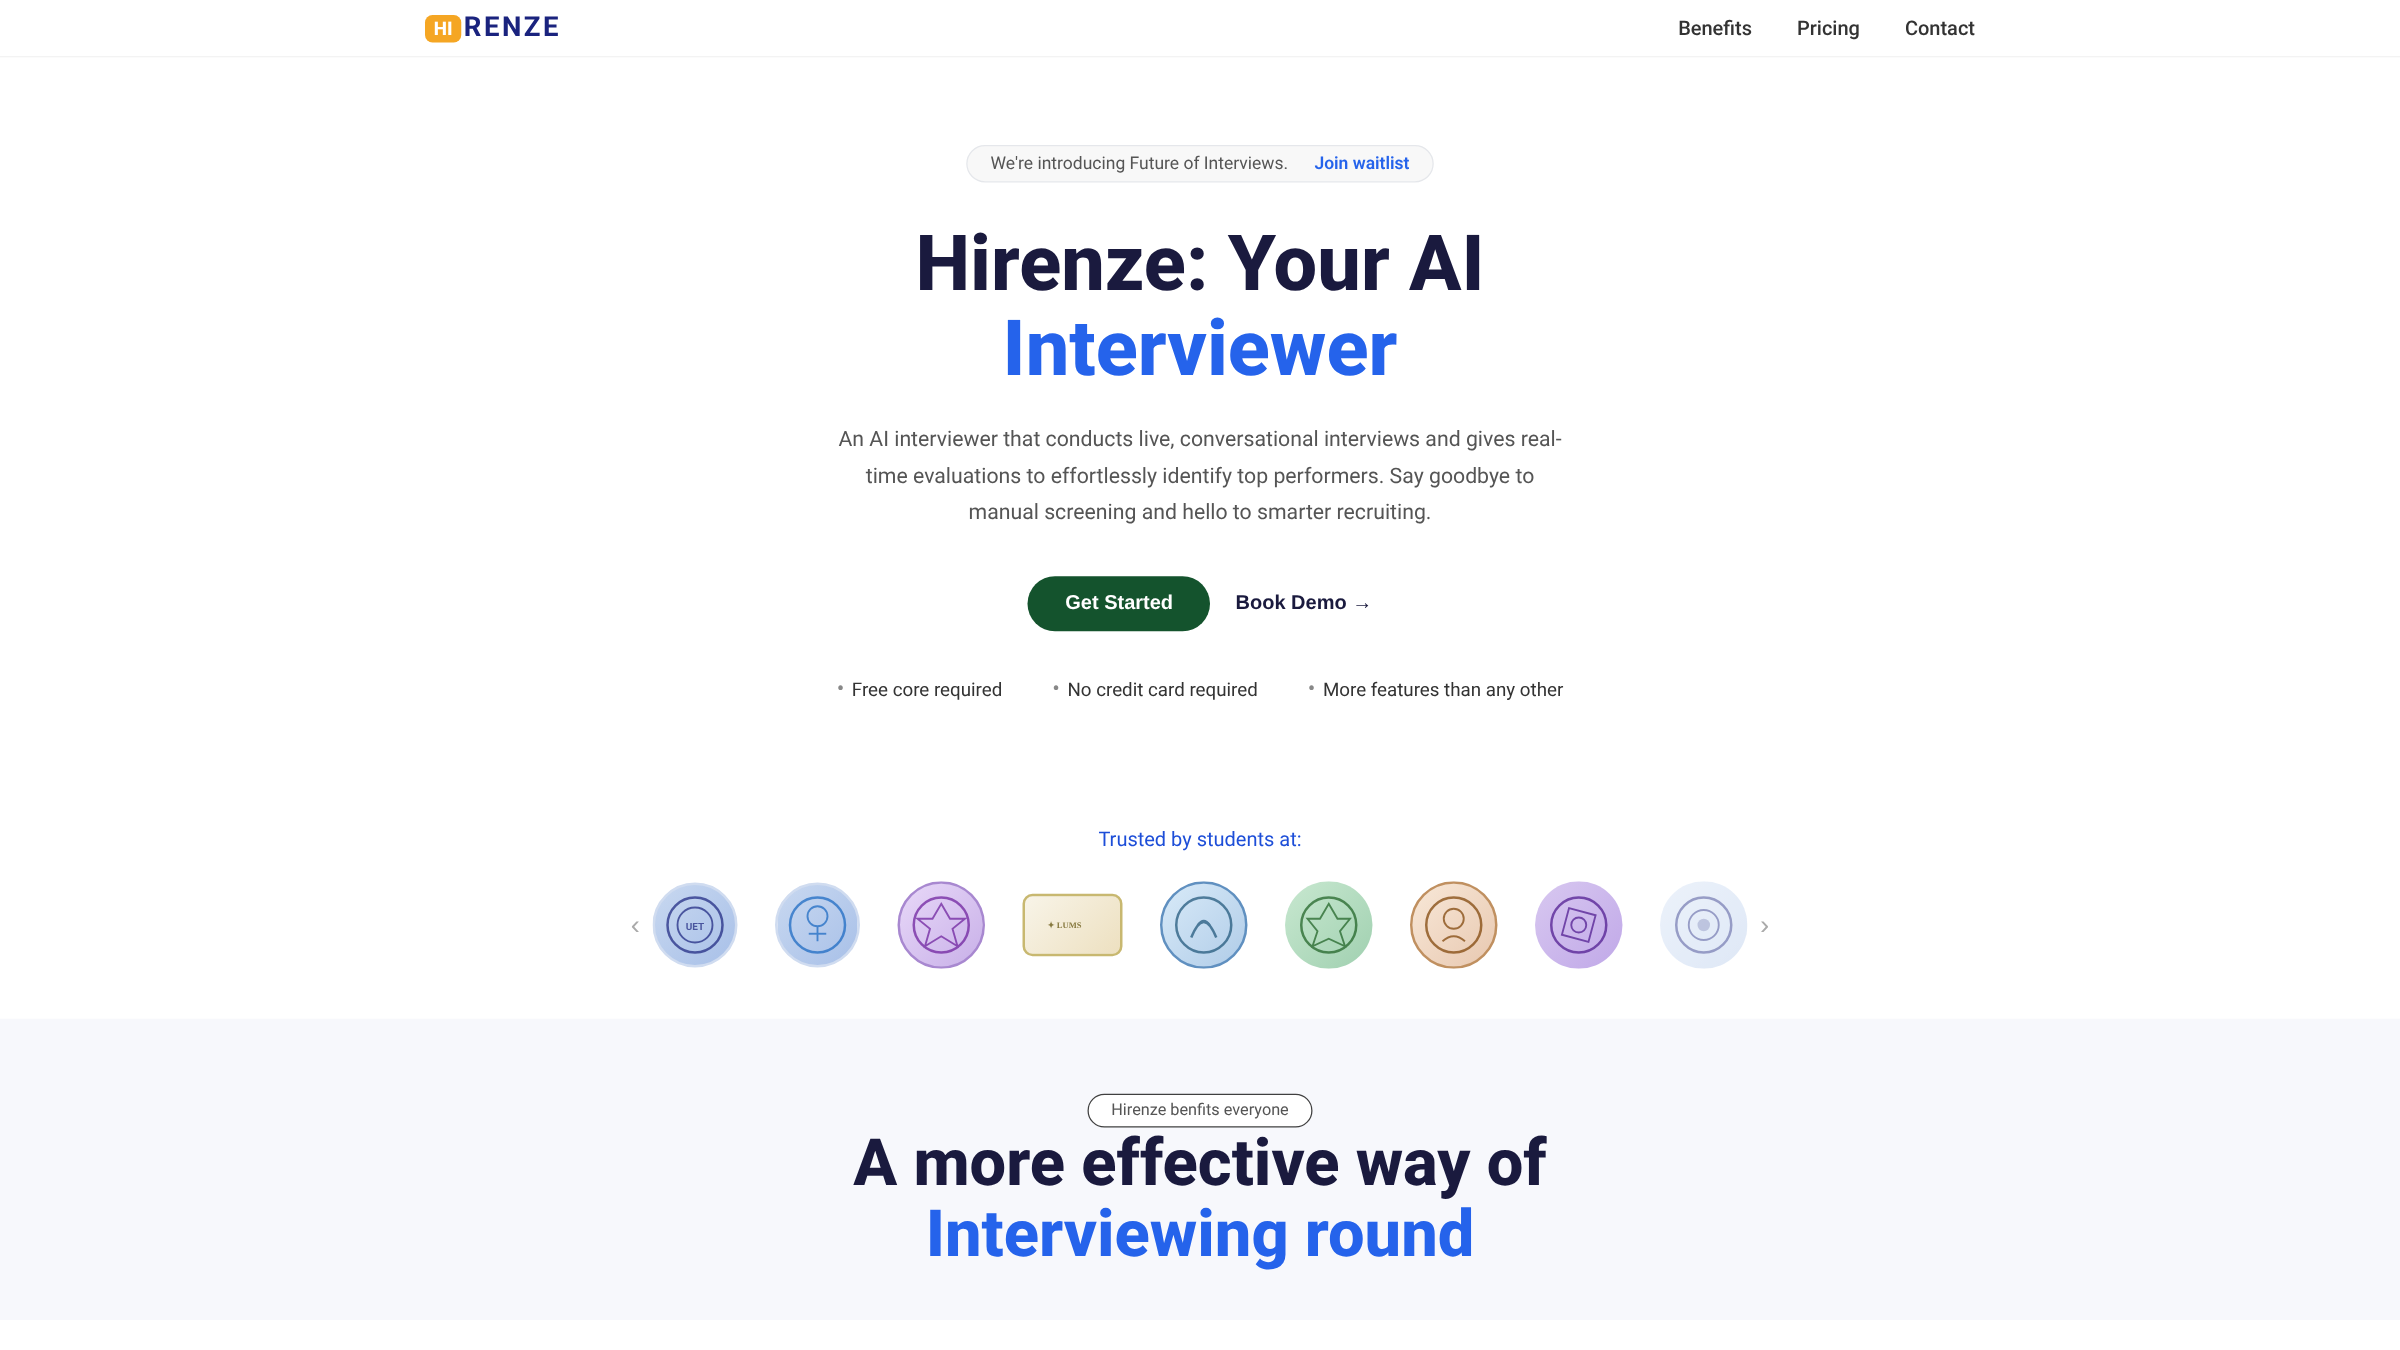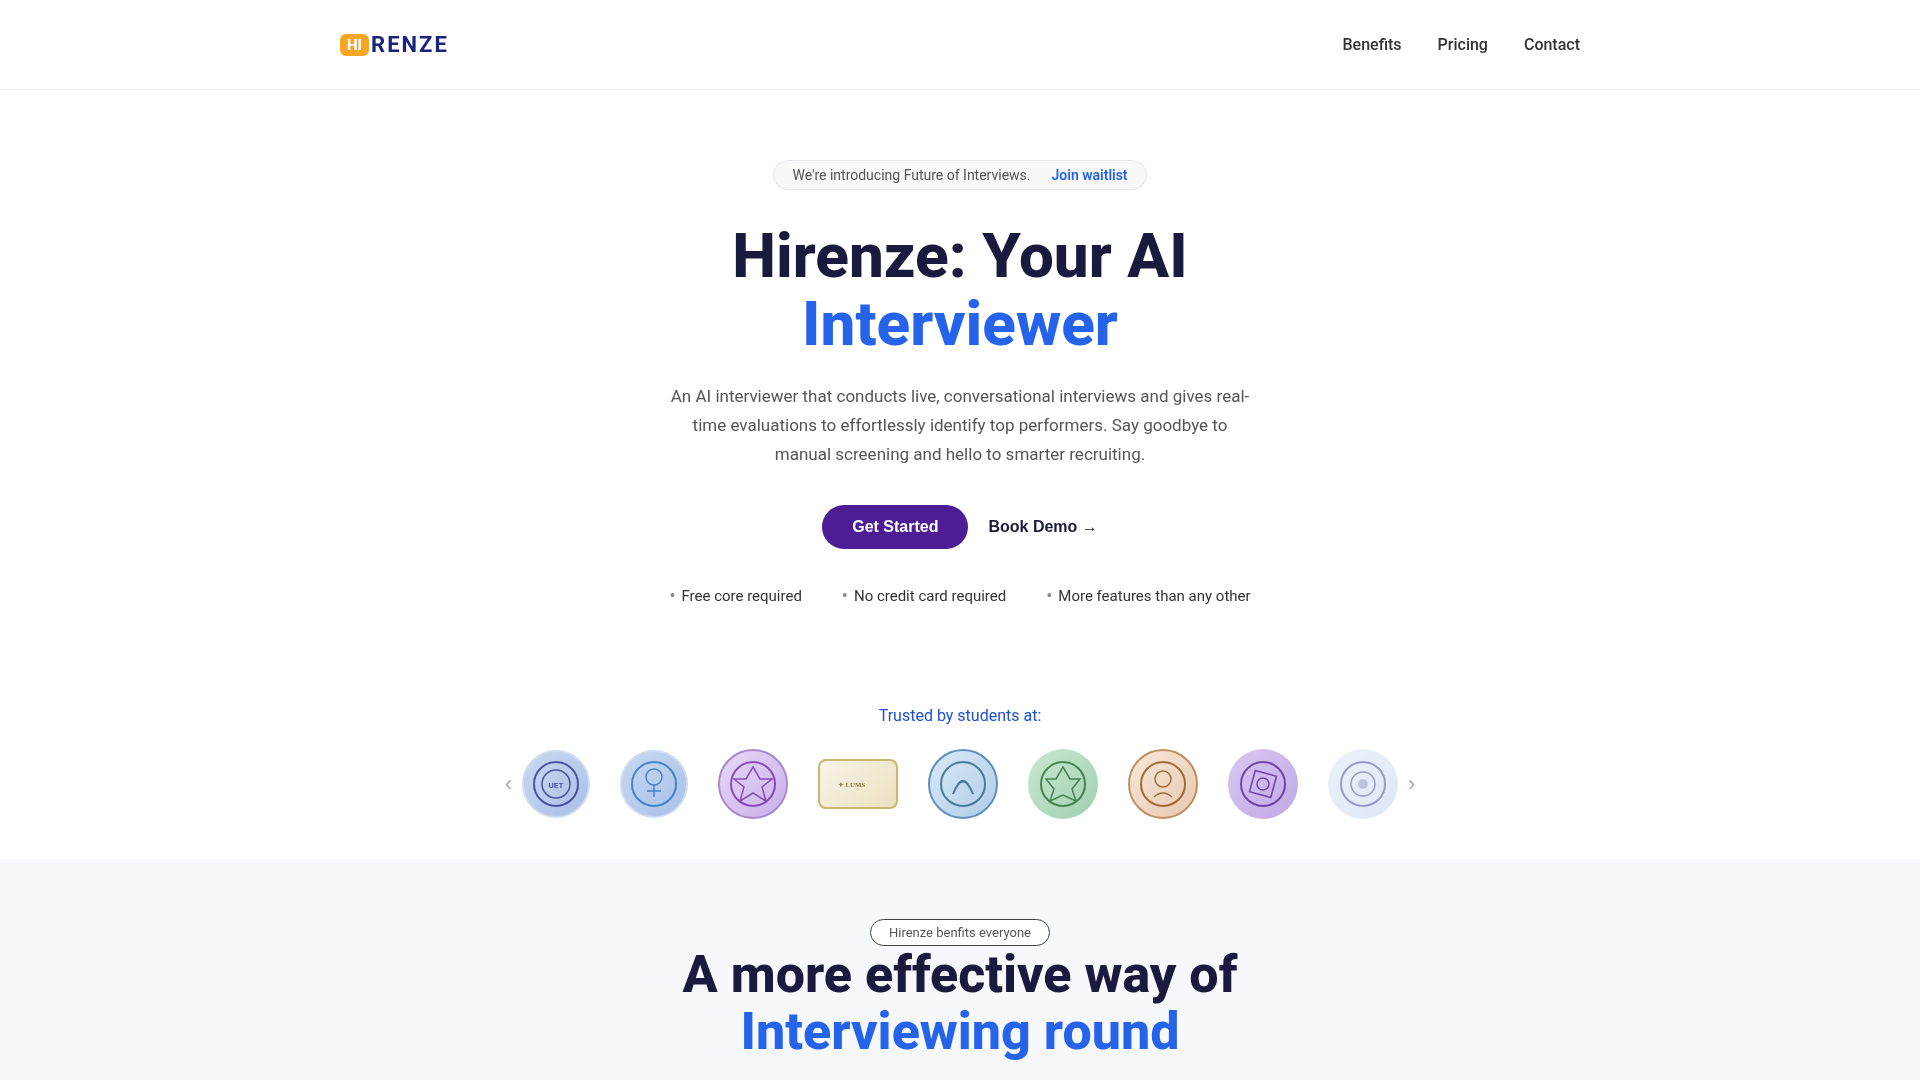--- a/index.html
+++ b/index.html
@@ -13,21 +13,21 @@
       background: #ffffff;
       color: #1a1a2e;
       overflow-x: hidden;
     }
 
     
     nav {
       display: flex;
       align-items: center;
       justify-content: space-between;
-      padding: 32px 340px;
+      padding: 10px 340px;
       background: #fff;
       border-bottom: 1px solid #f0f0f0;
     }
 
     .logo {
       display: flex;
       align-items: center;
       gap: 0;
       font-size: 22px;
       font-weight: 700;
@@ -119,21 +119,21 @@
     }
 
     .hero-cta {
       display: flex;
       align-items: center;
       gap: 20px;
       margin-bottom: 36px;
     }
 
     .btn-primary {
-      background: #4c1d95;
+      background: #14532d;
       color: #fff;
       border: none;
       border-radius: 999px;
       padding: 13px 30px;
       font-size: 16px;
       font-weight: 600;
       cursor: pointer;
       transition: background 0.2s;
     }
 

